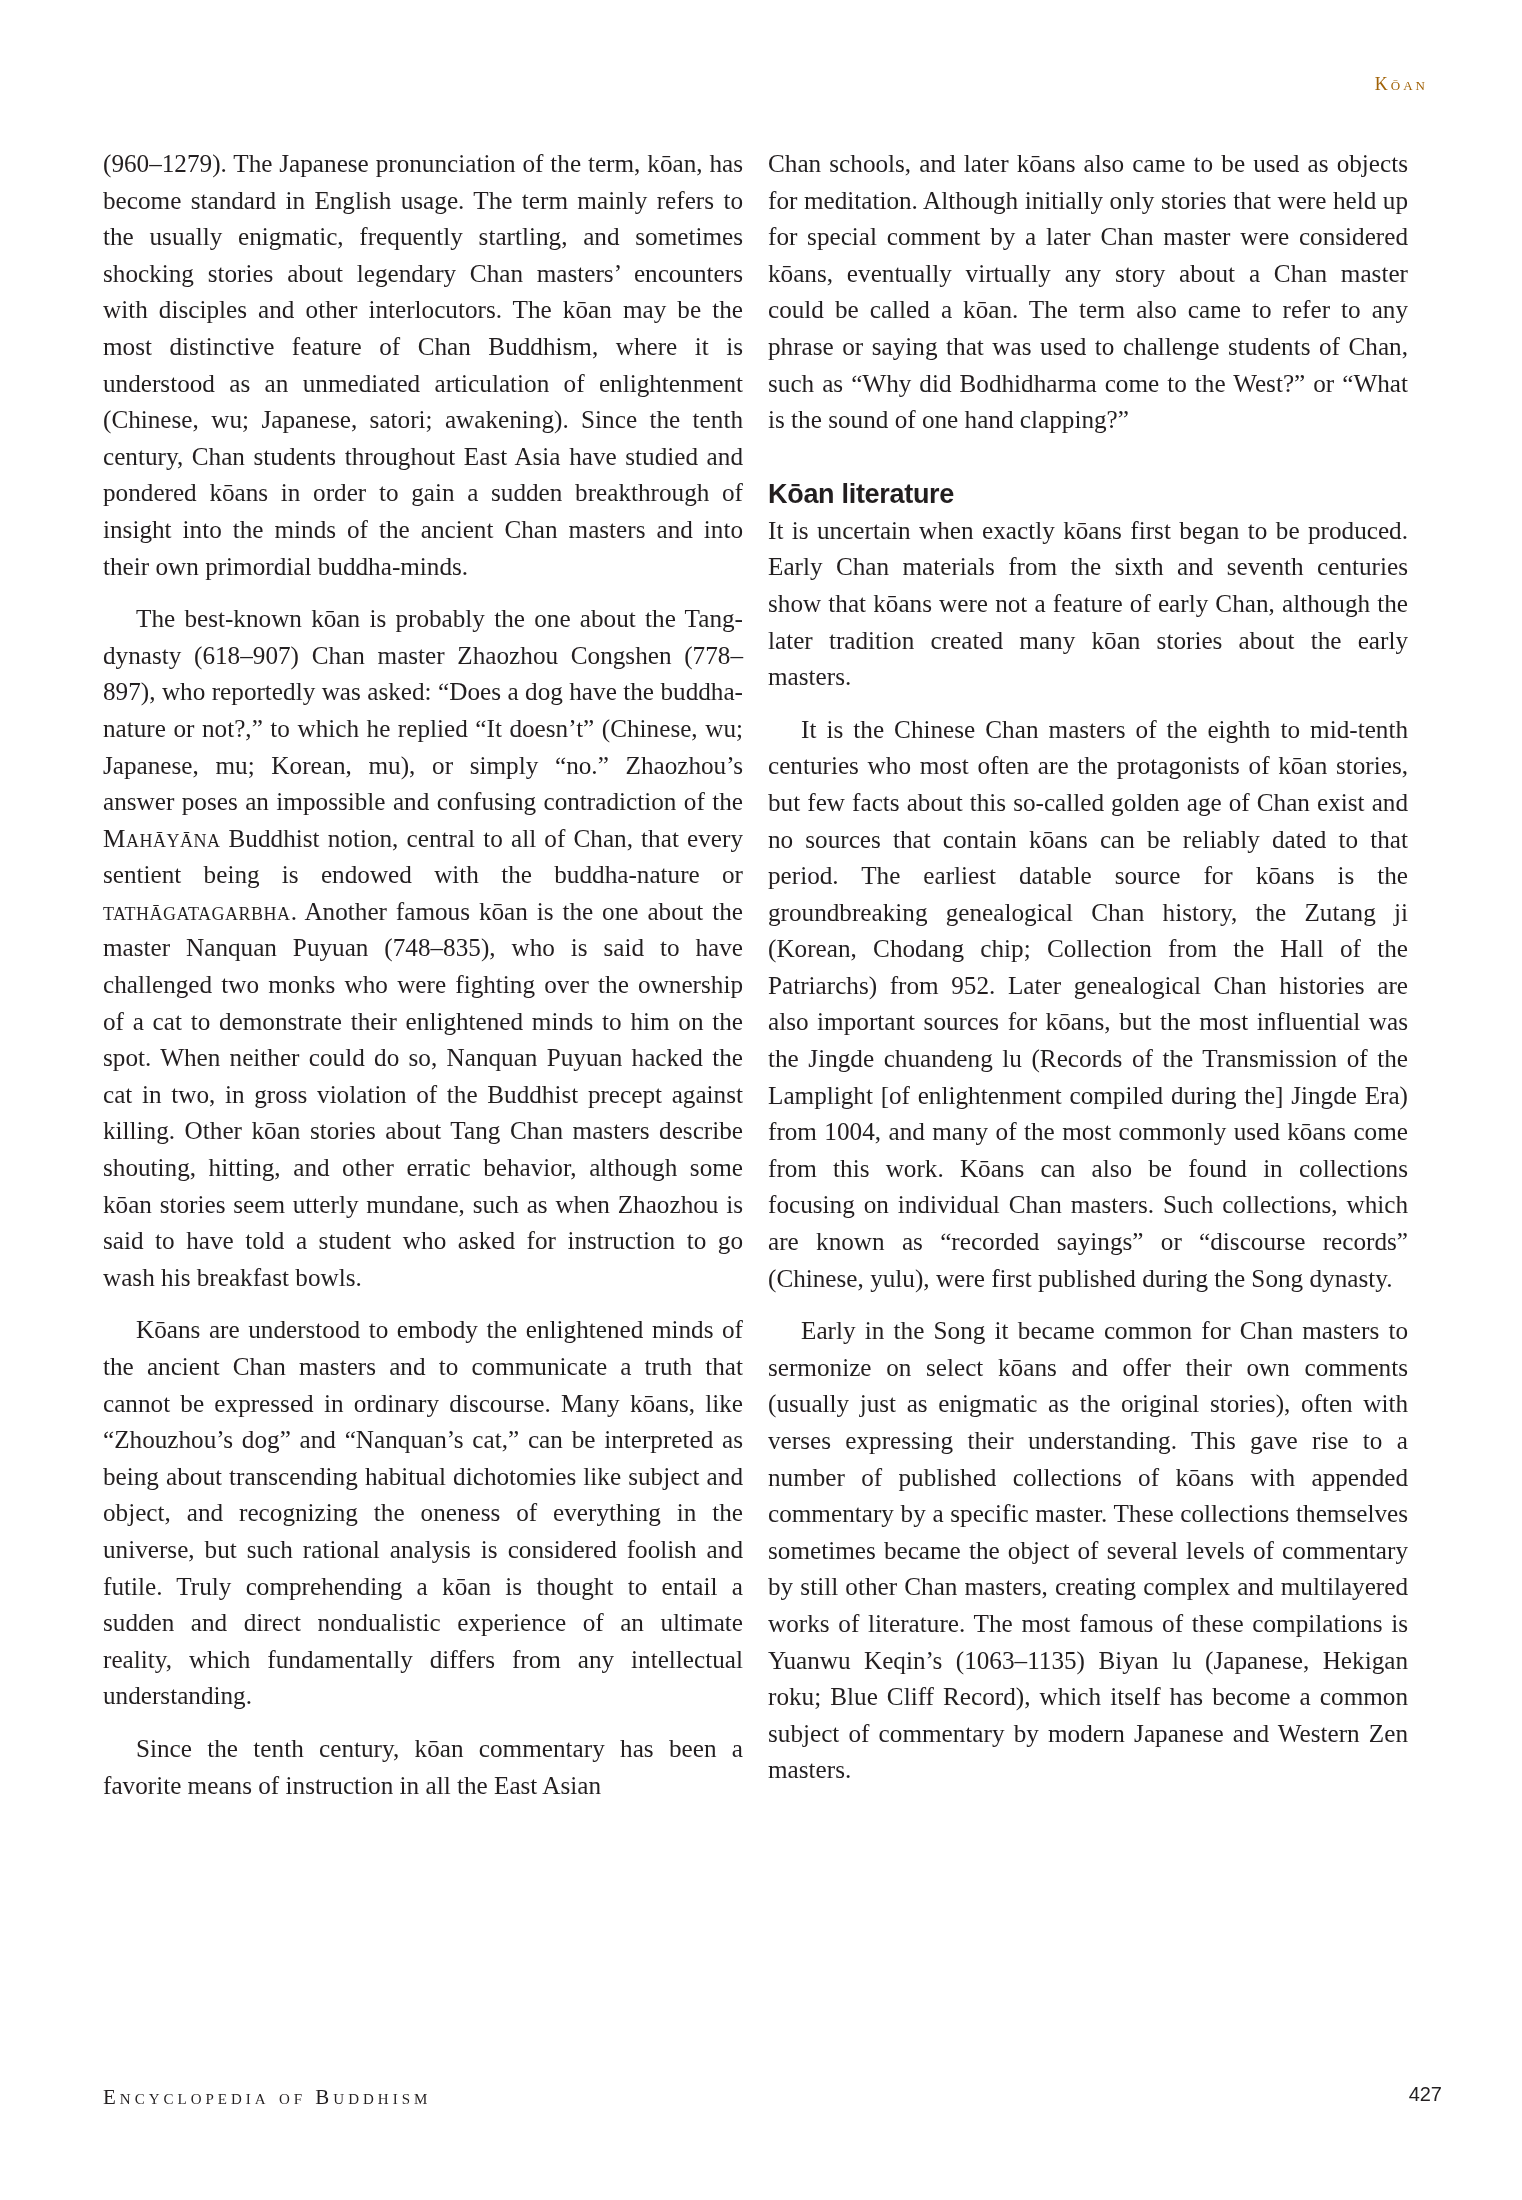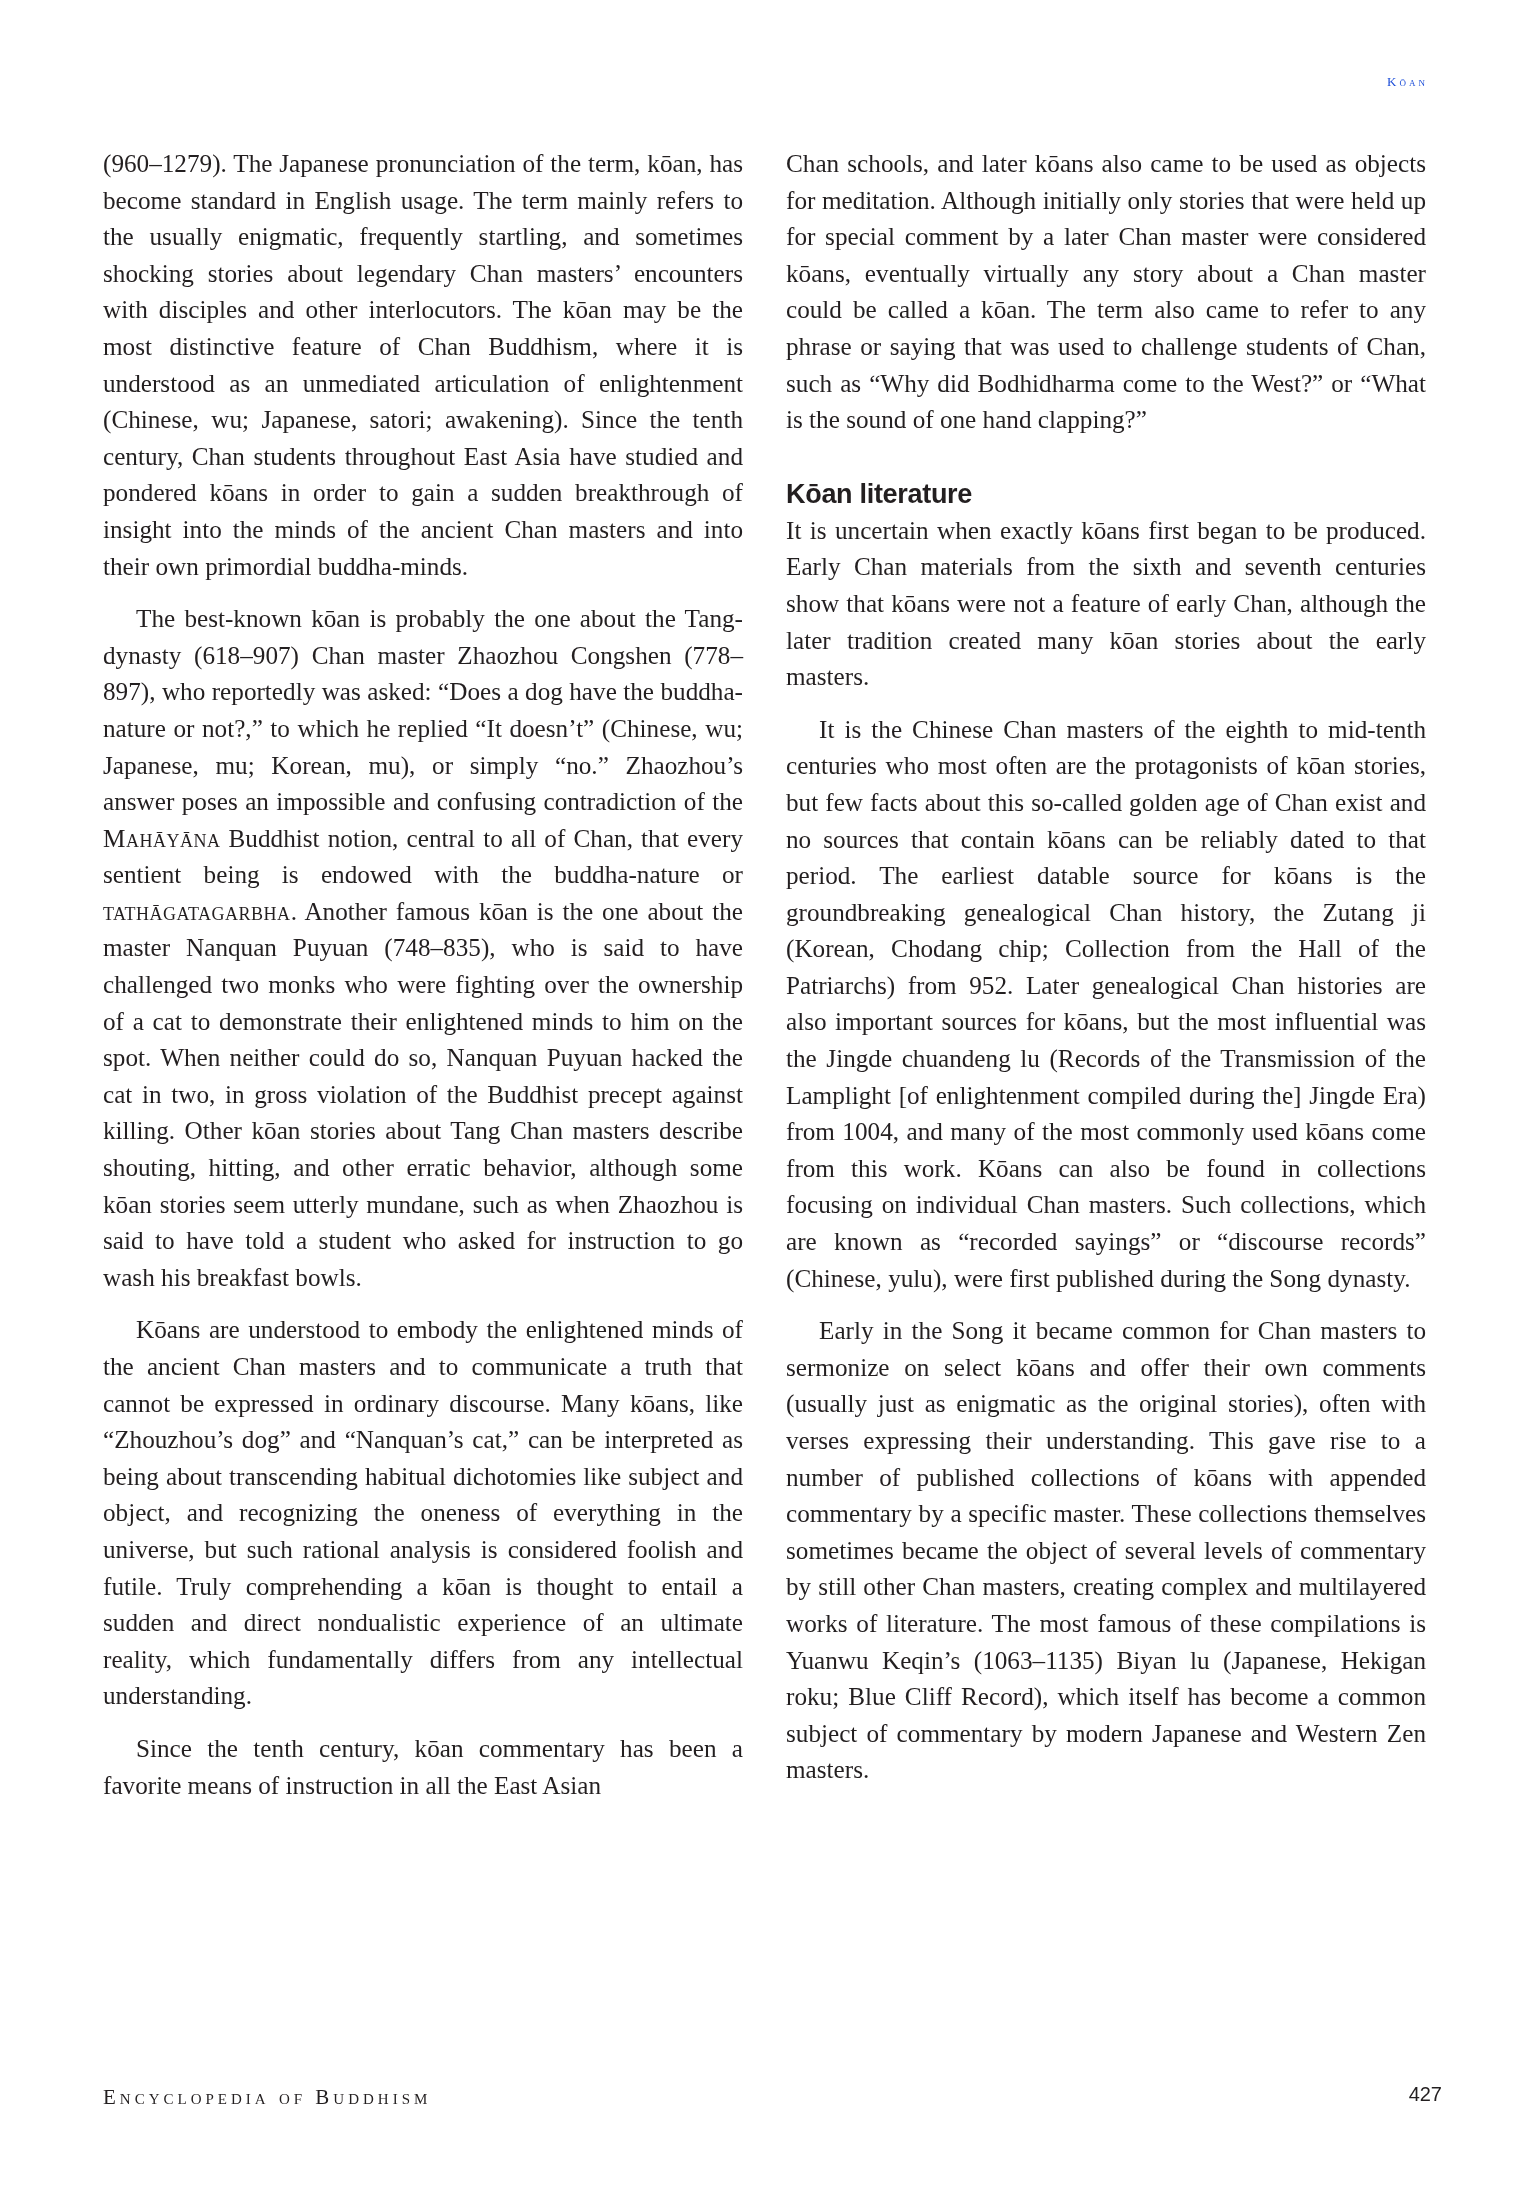--- a/index.html
+++ b/index.html
@@ -1,28 +1,28 @@
 <!DOCTYPE html>
 <html><head>
 <meta charset="utf-8">
 <style>
   html, body { margin: 0; padding: 0; background: #ffffff; }
   body { width: 1522px; height: 2200px; position: relative; overflow: hidden; color: #231f20; }
   .running-head {
     position: absolute; top: 74px; right: 94px;
-    font-family: "Liberation Serif", serif; font-size: 13px; letter-spacing: 3px;
-    font-variant: small-caps; color: #1d4ed8;
+    font-family: "Liberation Serif", serif; font-size: 18px; letter-spacing: 3px;
+    font-variant: small-caps; color: #a16207;
   }
   .column {
     position: absolute; top: 146px; width: 640px;
     font-family: "Liberation Serif", serif; font-size: 25.2px; line-height: 36.6px;
     text-align: justify; hyphens: manual; color: #231f20;
   }
   .col-left { left: 103px; }
-  .col-right { left: 786px; }
+  .col-right { left: 768px; }
   .para { margin: 0 0 16px 0; }
   .para.indent { text-indent: 33px; }
   .para.noindent { text-indent: 0; }
   .section-heading {
     font-family: "Liberation Sans", sans-serif; font-weight: bold; font-size: 27px;
     line-height: 30px; margin: 40px 0 4px 0; letter-spacing: -0.3px;
   }
   .it { }
   .sc { font-variant: small-caps; letter-spacing: 0.5px; margin-top: 40px; }
   .footer-left {

